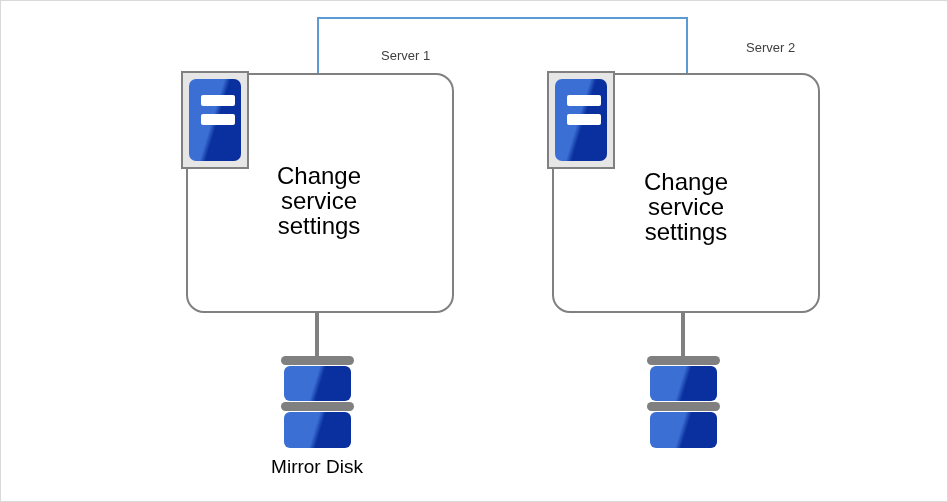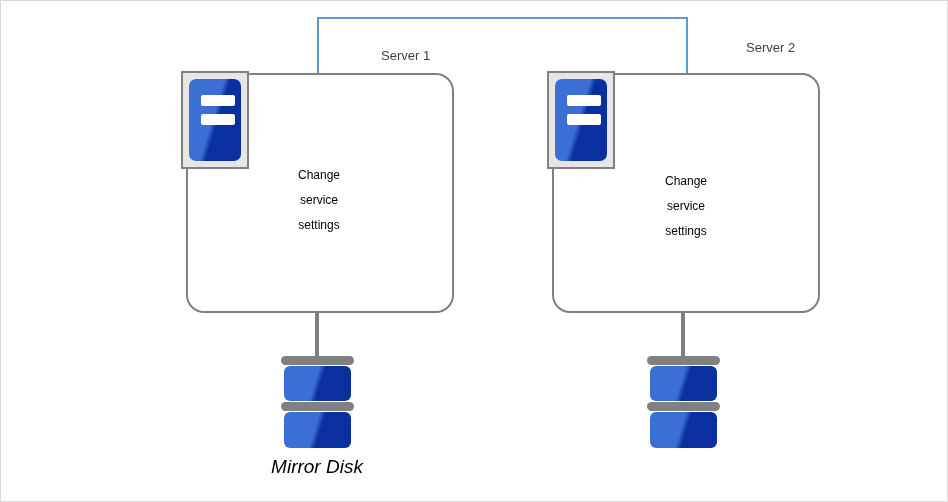--- a/index.html
+++ b/index.html
@@ -39,21 +39,21 @@
   
   .server-box {
     position: absolute;
     box-sizing: border-box;
     border: 2px solid #808080;
     border-radius: 18px;
     background: #ffffff;
   }
   .server-text {
     position: absolute;
-    font-size: 12px;
+    font-size: 24px;
     color: #000000;
     line-height: 25px;
     text-align: center;
     white-space: pre-line;
   }
 
   
   .icon-frame {
     position: absolute;
     box-sizing: border-box;
@@ -133,21 +133,21 @@
 
     <div class="connector" style="left:314px; top:312px; width:4px; height:46px;"></div>
 
     <div class="disk-group" style="left:280px; top:355px; width:73px; height:95px;">
       <div class="disk-bar" style="left:0px; top:0px; width:73px; height:9px;"></div>
       <div class="disk-platter" style="left:3px; top:10px; width:67px; height:35px;"></div>
       <div class="disk-bar" style="left:0px; top:46px; width:73px; height:9px;"></div>
       <div class="disk-platter" style="left:3px; top:56px; width:67px; height:36px;"></div>
     </div>
 
-    <div class="disk-label" style="left:256px; top:455px; width:120px;font-style:italic;">Mirror Disk</div>
+    <div class="disk-label" style="left:256px; top:455px; width:120px;">Mirror Disk</div>
   </div>
 
   <div>
 
     <div class="node-label" style="left:707px; top:36px;">Server 2</div>
 
     <div class="server-box" style="left:551px; top:72px; width:268px; height:240px;"></div>
 
     <div class="server-text" style="left:615px; top:168px; width:140px;">Change
 service

